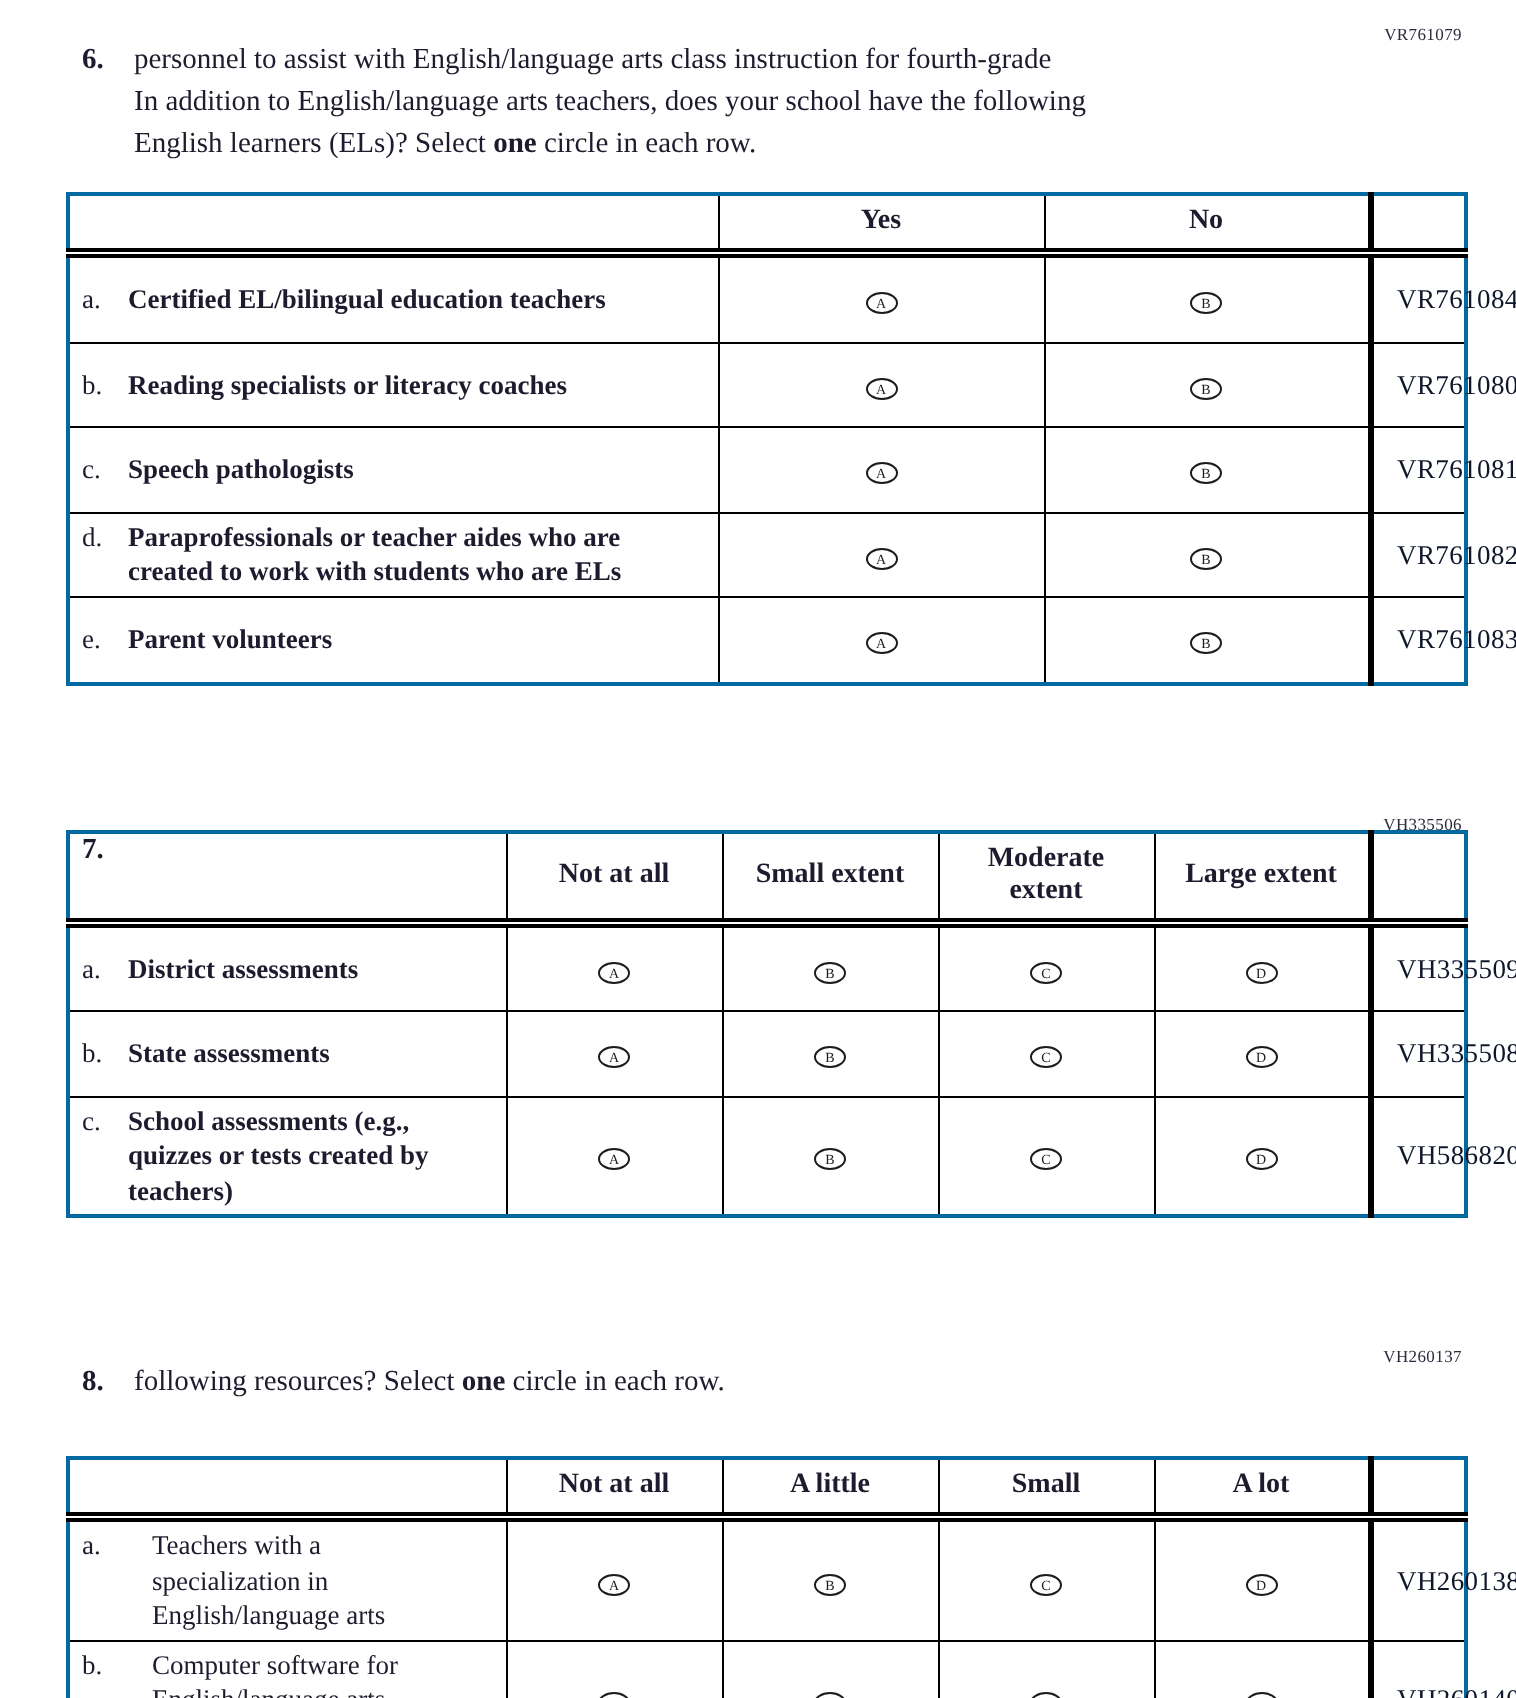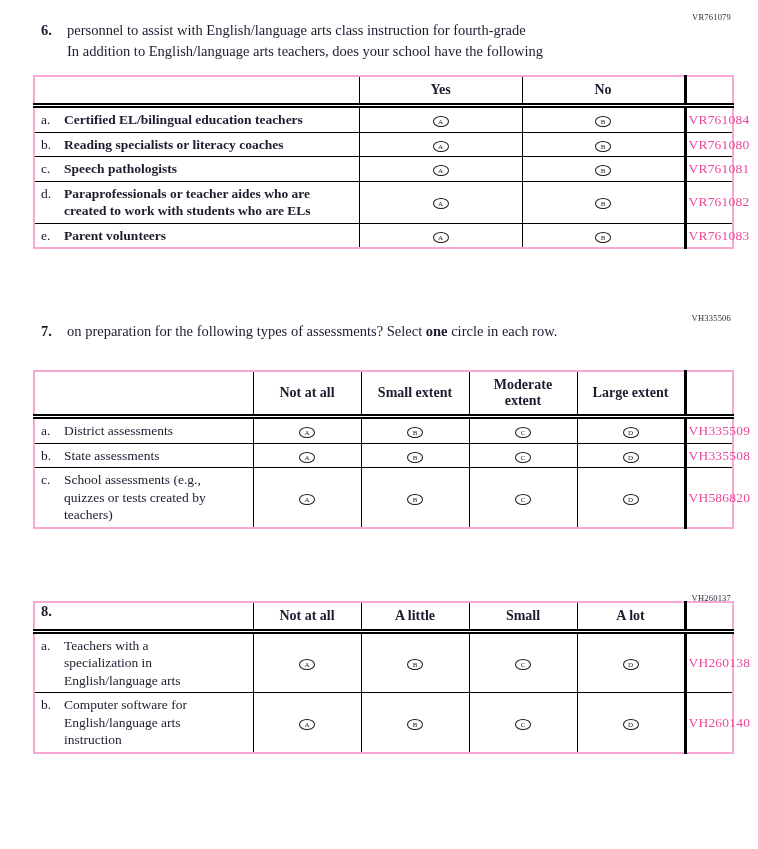--- a/index.html
+++ b/index.html
@@ -31,21 +31,21 @@
   .bold { font-weight: bold; }
   .q6 { margin-bottom: 13px; }
   .q7 { margin-top: 72px; margin-bottom: 28px; }
   .q8 { margin-top: 72px; margin-bottom: 26px; }
 
   
   table.qtable {
     border-collapse: collapse;
     table-layout: fixed;
     width: 700px;
-    border: 2px solid #f9a8d4;
+    border: 2px solid #0369a1;
   }
   .qtable th, .qtable td {
     border: 1.5px solid #000;
   }
   .qtable th {
     border-bottom: 5px double #000;
     font-size: 14px;
     font-weight: bold;
     text-align: center;
     vertical-align: middle;
@@ -59,56 +59,57 @@
   col.c-code { width: 48px; }
 
   .lblcell { vertical-align: middle; padding: 3px 2px 3px 0; }
   .lbl {
     display: grid;
     grid-template-columns: 23px 1fr;
     padding-left: 6px;
   }
   .ltr { font-size: 13.5px; }
   .t1 .ltxt { max-width: 280px; font-weight: bold; }
-  .t2 .ltxt { max-width: 172px; }
-  .t3 .ltxt { max-width: 152px; }
+  .t2 .ltxt { max-width: 172px; font-weight: bold; }
+  .t3 .ltxt { max-width: 152px; margin-left: 12px; }
 
   .optcell { text-align: center; vertical-align: middle; padding: 3px 0; }
   .bubble {
     display: inline-block;
     width: 16px; height: 11px;
     border: 1px solid #1b1b1b;
     border-radius: 50%;
     font-size: 7px; line-height: 10.5px;
     text-align: center;
     color: #1b1b1b;
     cursor: pointer;
     box-sizing: border-box;
   }
   .code { border-left: 3px solid #000 !important; }
   .codecell {
     font-size: 8.5px;
-    color: #ec4899;
+    color: #0f172a;
     text-align: center;
     vertical-align: middle;
-    padding: 2px;
+    padding: 12px;
     letter-spacing: 0.2px;
   }
   
   .t1 td { height: 15px; }
   .t2 tbody tr.single td, .t3 tbody tr.single td { height: 14px; }
 </style>
 </head>
 <body>
 
 <div class="question q6">
   <span class="qnum">6.</span>
   <span class="qcode">VR761079</span>
   <div>personnel to assist with English/language arts class instruction for fourth-grade</div>
   <div>In addition to English/language arts teachers, does your school have the following</div>
+  <div><span>English learners (ELs)? Select </span><span class="bold">one</span><span> circle in each row.</span></div>
 </div>
 
 <table class="qtable t1">
   <colgroup>
       <col class="c-label">
       <col class="c-opt">
       <col class="c-opt">
       <col class="c-code">
     </colgroup>
   <thead>
@@ -174,21 +175,20 @@
       <td class="optcell"><span class="bubble">A</span></td>
       <td class="optcell"><span class="bubble">B</span></td>
       <td class="code codecell">VR761083</td>
     </tr>
   </tbody>
 </table>
 
 <div class="question q7">
   <span class="qnum">7.</span>
   <span class="qcode">VH335506</span>
-  <div><span>on preparation for the following types of assessments? Select </span><span class="bold">one</span><span> circle in each row.</span></div>
 </div>
 
 <table class="qtable t2">
   <colgroup>
       <col class="c-label">
       <col class="c-opt">
       <col class="c-opt">
       <col class="c-opt">
       <col class="c-opt">
       <col class="c-code">
@@ -242,20 +242,21 @@
       <td class="optcell"><span class="bubble">C</span></td>
       <td class="optcell"><span class="bubble">D</span></td>
       <td class="code codecell">VH586820</td>
     </tr>
   </tbody>
 </table>
 
 <div class="question q8">
   <span class="qnum">8.</span>
   <span class="qcode">VH260137</span>
+  <div><span>following resources? Select </span><span class="bold">one</span><span> circle in each row.</span></div>
 </div>
 
 <table class="qtable t3">
   <colgroup>
       <col class="c-label">
       <col class="c-opt">
       <col class="c-opt">
       <col class="c-opt">
       <col class="c-opt">
       <col class="c-code">

